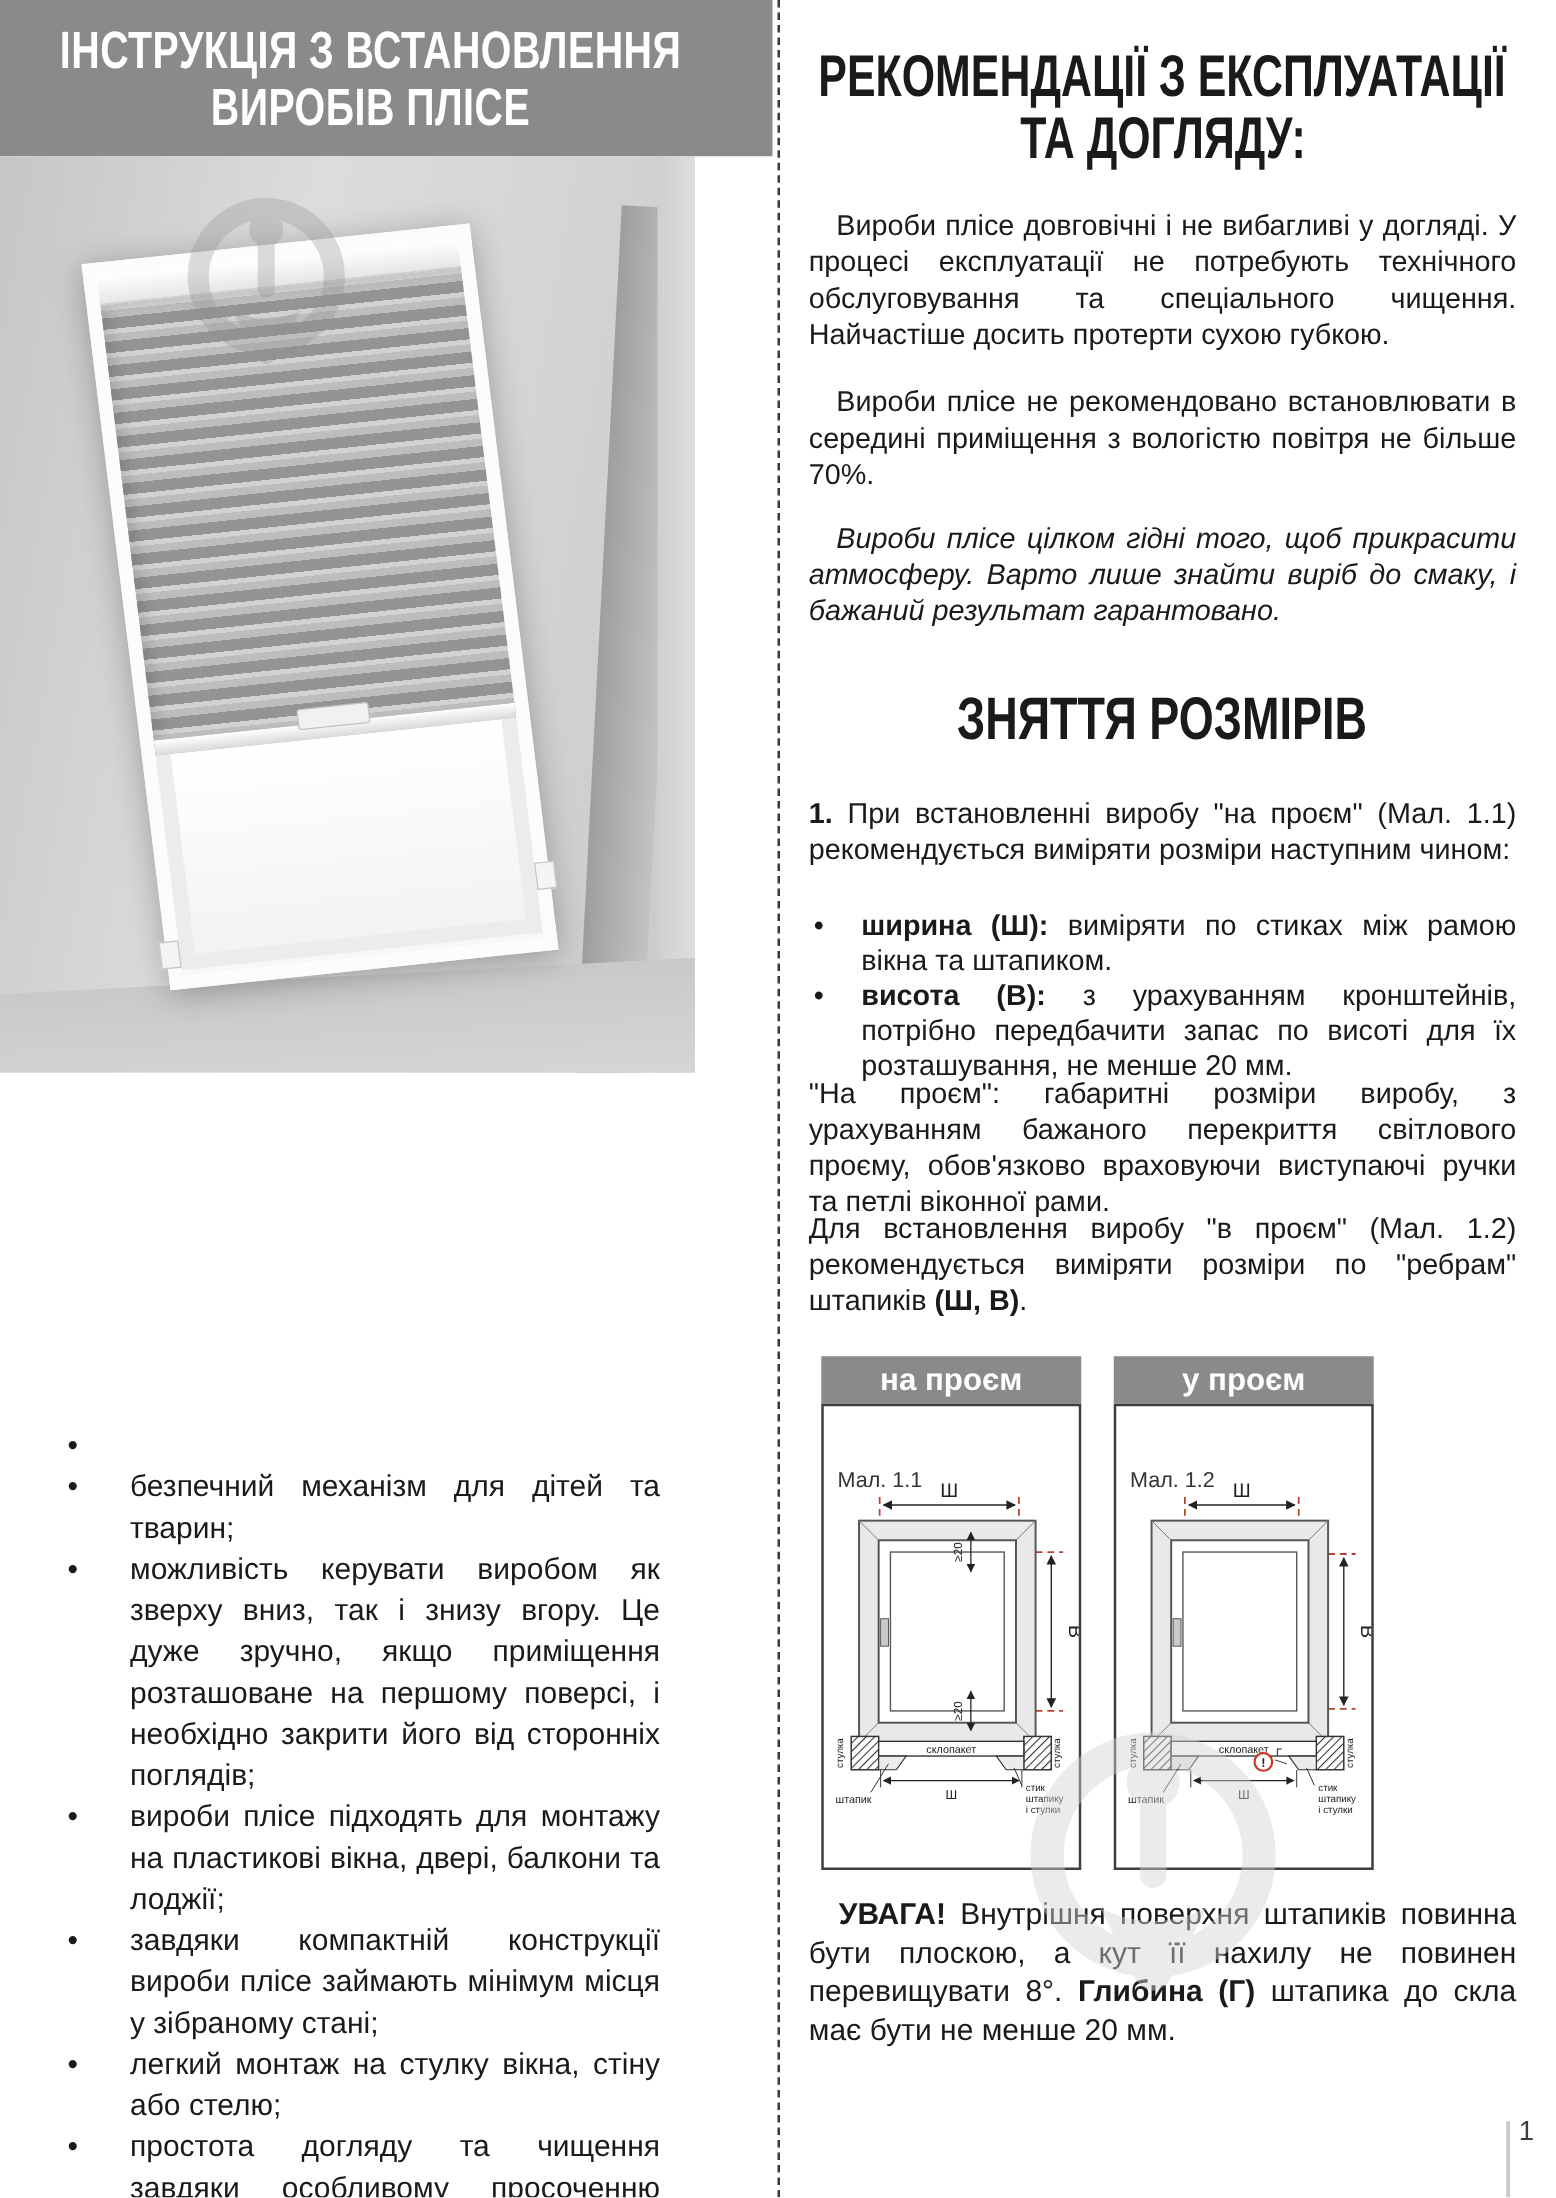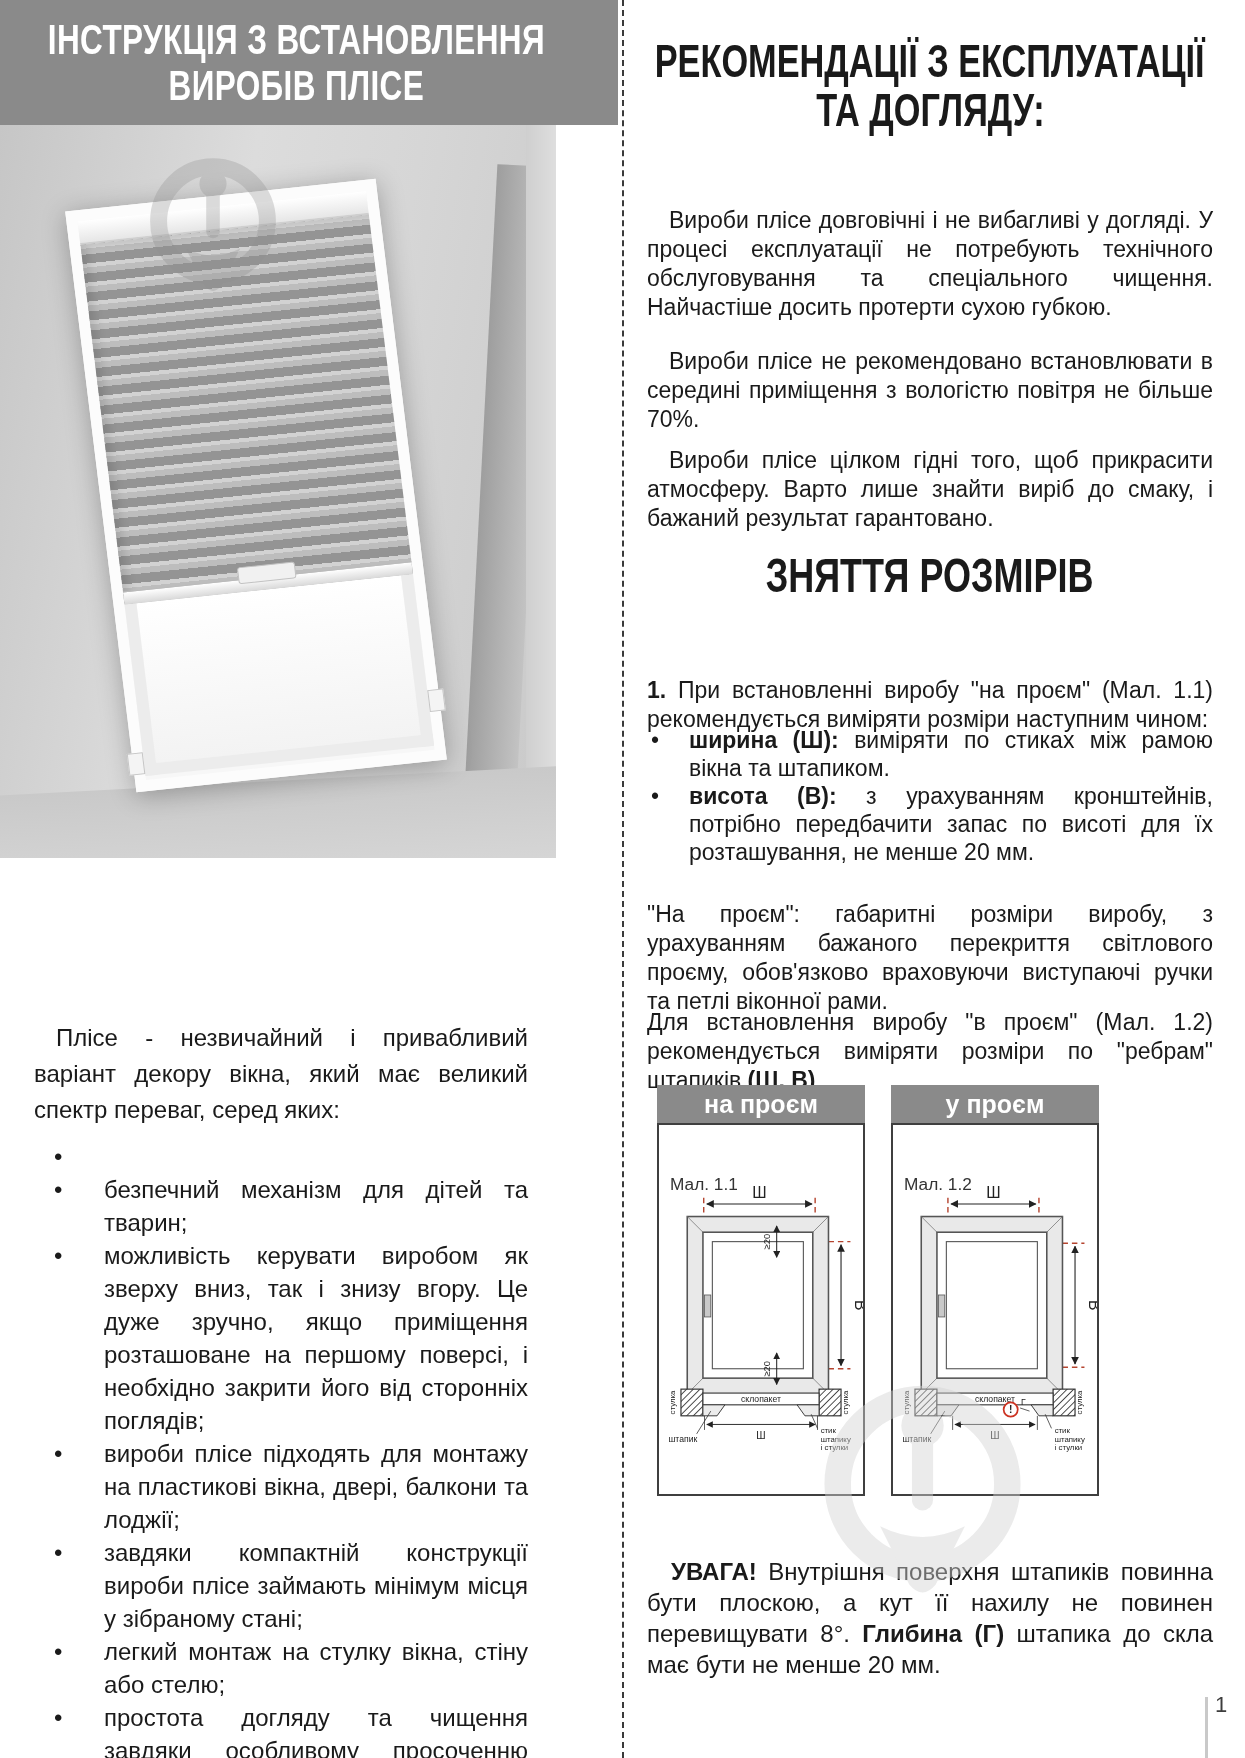--- a/index.html
+++ b/index.html
@@ -57,23 +57,23 @@
   .plist li { display:flex; font-size:24px; line-height:33px; }
   .plist .dot { flex:0 0 70px; padding-left:20px; }
   .plist .btx { flex:1; text-align:justify; }
   
   .right-col { position:absolute; left:647px; top:0; width:566px; height:1758px; }
   .care-h { position:absolute; top:36px; left:0; width:100%; display:flex;
     flex-direction:column; align-items:center; }
   .care-h .hl { font-weight:bold; font-size:47px; line-height:1.05;
     white-space:nowrap; transform:scaleX(.73); }
   .rp { position:absolute; left:0; width:566px; font-size:23px; line-height:29px;
-    text-align:justify;margin-top:40px; }
+    text-align:justify; }
   .ind { text-indent:22px; }
-  .p1 { top:166px; } .p2 { top:307px; } .p3 { top:406px; }
+  .p1 { top:166px; } .p2 { top:307px; } .p3 { top:416px;font-style:italic; }
   .meas-h { position:absolute; top:548px; left:0; width:100%; text-align:center; }
   .meas-h span { display:inline-block; font-weight:bold; font-size:48px;
     transform:scaleX(.75); white-space:nowrap; }
   .step1 { top:636px; }
   .mlist { position:absolute; top:726px; left:0; width:566px; list-style:none; }
   .mlist li { display:flex; font-size:23px; line-height:28px; }
   .mlist .dot { flex:0 0 42px; padding-left:4px; }
   .mlist .btx { flex:1; text-align:justify; }
   .note1 { top:860px; } .note2 { top:968px; }
   b { font-weight:bold; }
@@ -122,21 +122,20 @@
     </div>
     <svg class="wm wm-photo" viewBox="0 0 100 110">
       <circle cx="50" cy="46" r="32" fill="none" stroke="#8f8f8f" stroke-width="10"></circle>
       <circle cx="50" cy="24" r="8" fill="#8f8f8f"></circle>
       <rect x="46" y="24" width="8" height="32" rx="4" fill="#8f8f8f"></rect>
       <path d="M34,62 Q50,70 66,62 L55,84 Q50,90 45,84 Z" fill="#8f8f8f"></path>
     </svg>
   </div>
 
 
-  <p class="purpose-intro">Плісе - незвичайний і привабливий варіант декору вікна, який має великий спектр переваг, серед яких:</p>
 
   <ul class="plist">
     <li>
         <span class="dot">•</span>
       </li>
     <li>
         <span class="dot">•</span>
         <span class="btx">безпечний механізм для дітей та тварин;</span>
       </li>
     <li>

